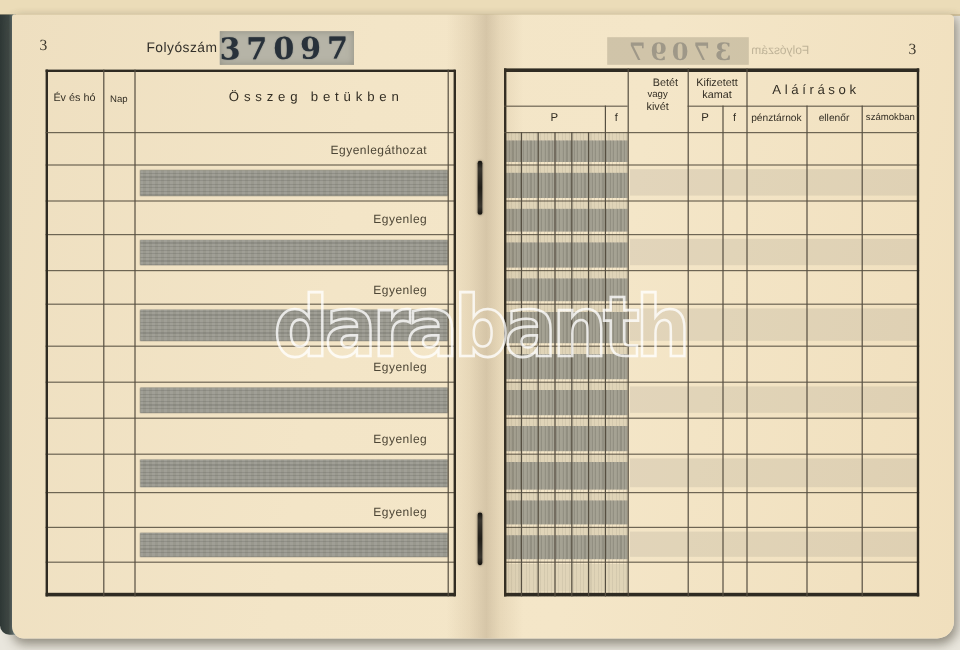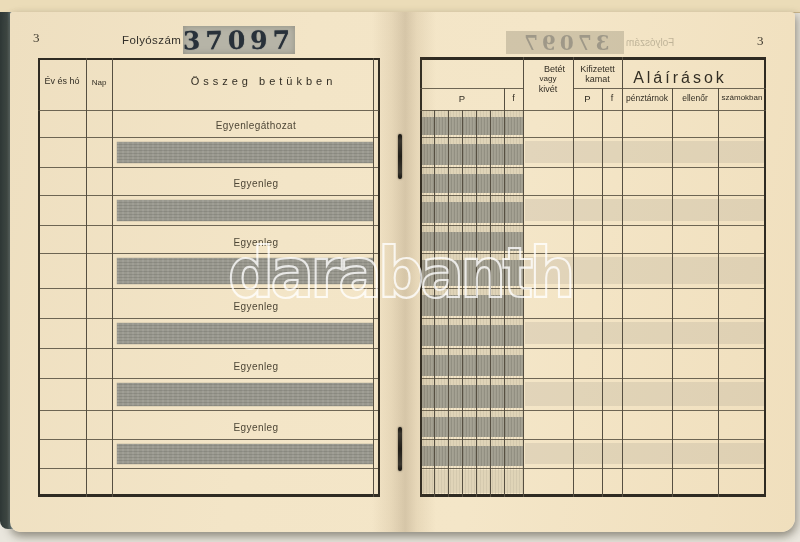--- a/index.html
+++ b/index.html
@@ -48,21 +48,21 @@
     color:rgba(95,88,70,0.35); transform:scaleX(-1); filter:blur(0.5px); }
 
   
   .vline,.hline,.bar,.tint,.stripe { position:absolute; }
   .vline { width:1px; background:#564f41; }
   .hline { height:1px; background:rgba(86,79,63,0.85); }
   .border { position:absolute; background:#2f2b22; }
 
   .head-text { position:absolute; color:#332e24; text-align:center; }
   .row-label { position:absolute; height:14px; font-size:10px; color:#4d4636;
-    letter-spacing:0.4px; text-align:center; }
+    letter-spacing:0.4px; text-align:right; }
 
   .numbers-hatch { position:absolute; left:420px; top:110px; width:103px; height:387px;
     background:repeating-linear-gradient(90deg, rgba(90,85,75,0.14) 0 1px, transparent 1px 3px); }
   .stripe-light { background:rgba(200,190,165,0.45); }
   .stripe-gray { background:rgba(148,146,136,0.82);
     background-image:repeating-linear-gradient(90deg, rgba(60,58,50,0.18) 0 1px, transparent 1px 3px); }
 
   .bar { background:#99988e;
     background-image:repeating-linear-gradient(0deg, rgba(0,0,0,0.10) 0 1px, transparent 1px 3px),
       repeating-linear-gradient(90deg, rgba(255,255,255,0.07) 0 2px, transparent 2px 5px);
@@ -208,21 +208,21 @@
 
   <div class="head-text" style="left:420px; top:93px; width:84px; font-size:9.5px;">P</div>
   <div class="head-text" style="left:504px; top:93px; width:19px; font-size:9px;">f</div>
   <div class="head-text" style="left:504px; top:64px; width:50px; font-size:9px; line-height:10px;padding-left:40px;">Betét</div>
   <div class="head-text" style="left:523px; top:74px; width:50px; font-size:8px; line-height:10px;">vagy</div>
   <div class="head-text" style="left:523px; top:84px; width:50px; font-size:9px; line-height:10px;">kivét</div>
   <div class="head-text" style="left:573px; top:64px; width:49px; font-size:9px; line-height:10px;">Kifizetett</div>
   <div class="head-text" style="left:573px; top:74px; width:49px; font-size:9px; line-height:10px;">kamat</div>
   <div class="head-text" style="left:573px; top:93px; width:29px; font-size:9.5px;">P</div>
   <div class="head-text" style="left:602px; top:93px; width:20px; font-size:9px;">f</div>
-  <div class="head-text" style="left:622px; top:69px; width:116px; font-size:16px; letter-spacing:3px;">Aláírások</div>
+  <div class="head-text" style="left:622px; top:69px; width:116px; font-size:11px; letter-spacing:3px;">Aláírások</div>
   <div class="head-text" style="left:622px; top:93px; width:50px; font-size:8.5px;">pénztárnok</div>
   <div class="head-text" style="left:672px; top:93px; width:46px; font-size:8.5px;">ellenőr</div>
   <div class="head-text" style="left:718px; top:93px; width:48px; font-size:8px;">számokban</div>
 
   <div class="row-label" style="right:444px; top:120px; width:200px;">Egyenlegáthozat</div>
   <div class="row-label" style="right:444px; top:178px; width:200px;">Egyenleg</div>
   <div class="row-label" style="right:444px; top:237px; width:200px;">Egyenleg</div>
   <div class="row-label" style="right:444px; top:301px; width:200px;">Egyenleg</div>
   <div class="row-label" style="right:444px; top:361px; width:200px;">Egyenleg</div>
   <div class="row-label" style="right:444px; top:422px; width:200px;">Egyenleg</div>

